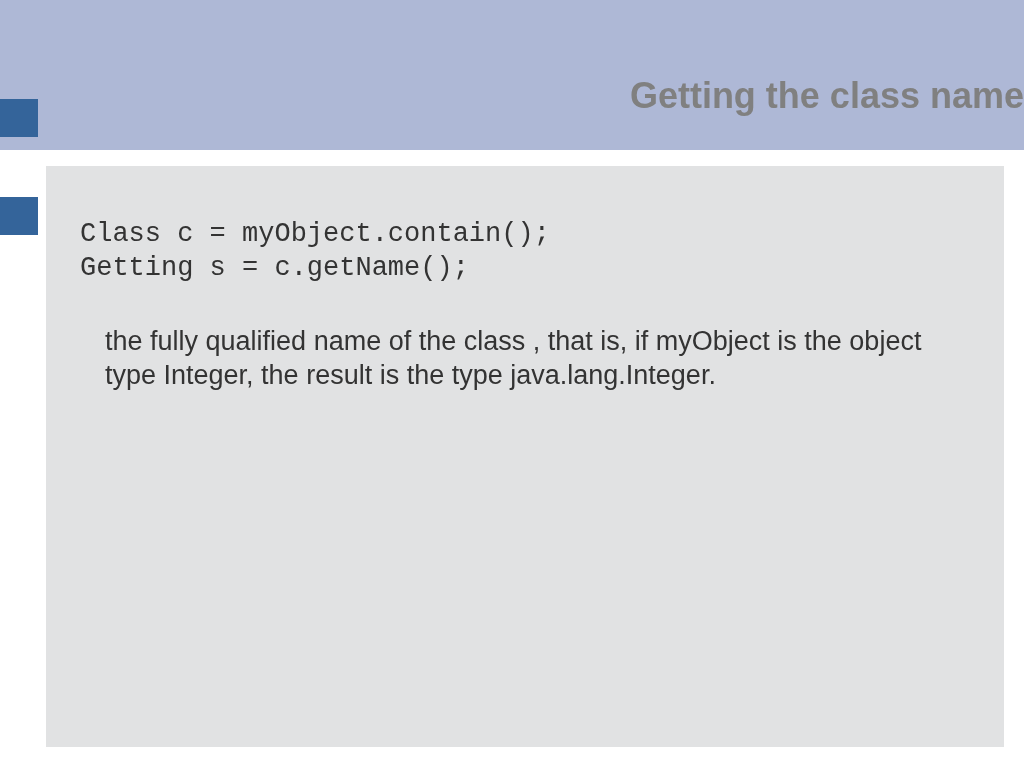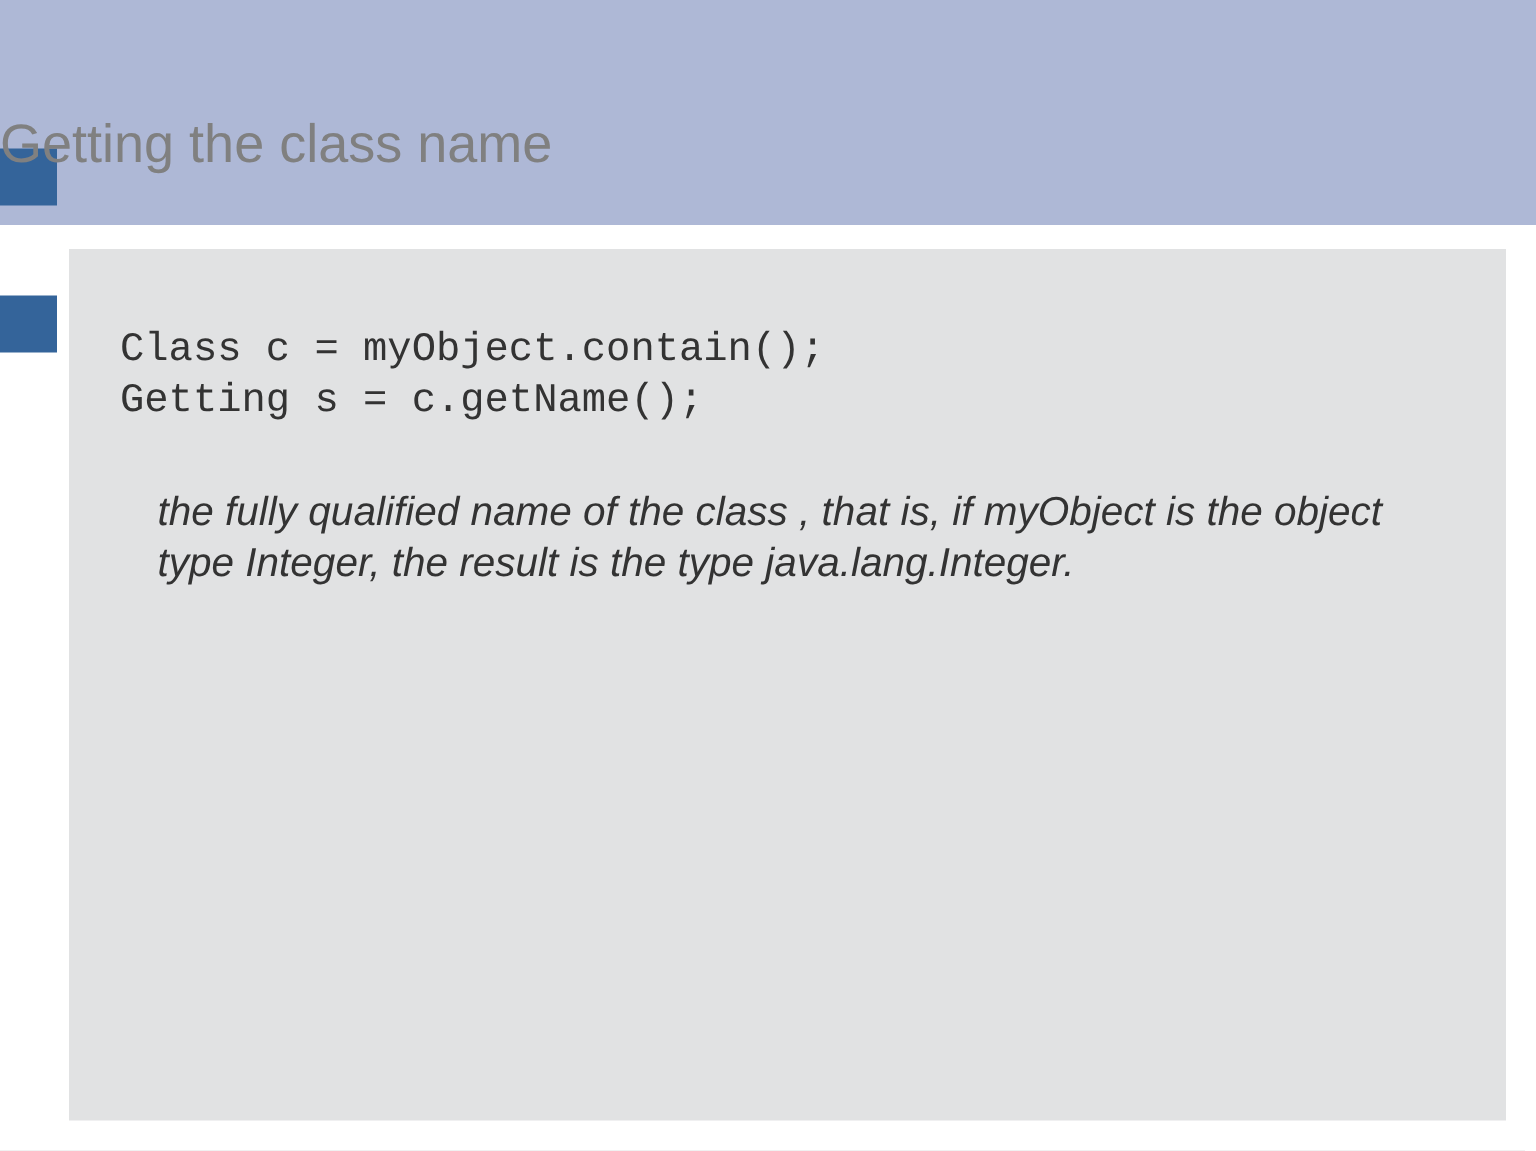--- a/index.html
+++ b/index.html
@@ -37,23 +37,23 @@
       top: 197px;
       width: 38px;
       height: 38px;
       background: #34649a;
     }
     .title {
       position: absolute;
       top: 75px;
       left: 0;
       right: 0;
-      text-align: left;
+      text-align: right;
       font-size: 36px;
-      font-weight: normal;
+      font-weight: bold;
       color: #808080;
     }
     .content-panel {
       position: absolute;
       top: 166px;
       left: 46px;
       right: 20px;
       bottom: 20px;
       background: #e1e2e3;
     }
@@ -72,21 +72,20 @@
       top: 325px;
       left: 80px;
       right: 60px;
       font-size: 27px;
       color: #333333;
       line-height: 1.25;
     }
     .description-indent {
       padding-left: 25px;
       display: block;
-      font-style: italic;
     }
   </style>
 </head>
 <body>
 
 <div class="header-band"></div>
 <div class="accent-bar-1"></div>
 <div class="accent-bar-2"></div>
 
 <div class="title">Getting the class name</div>

